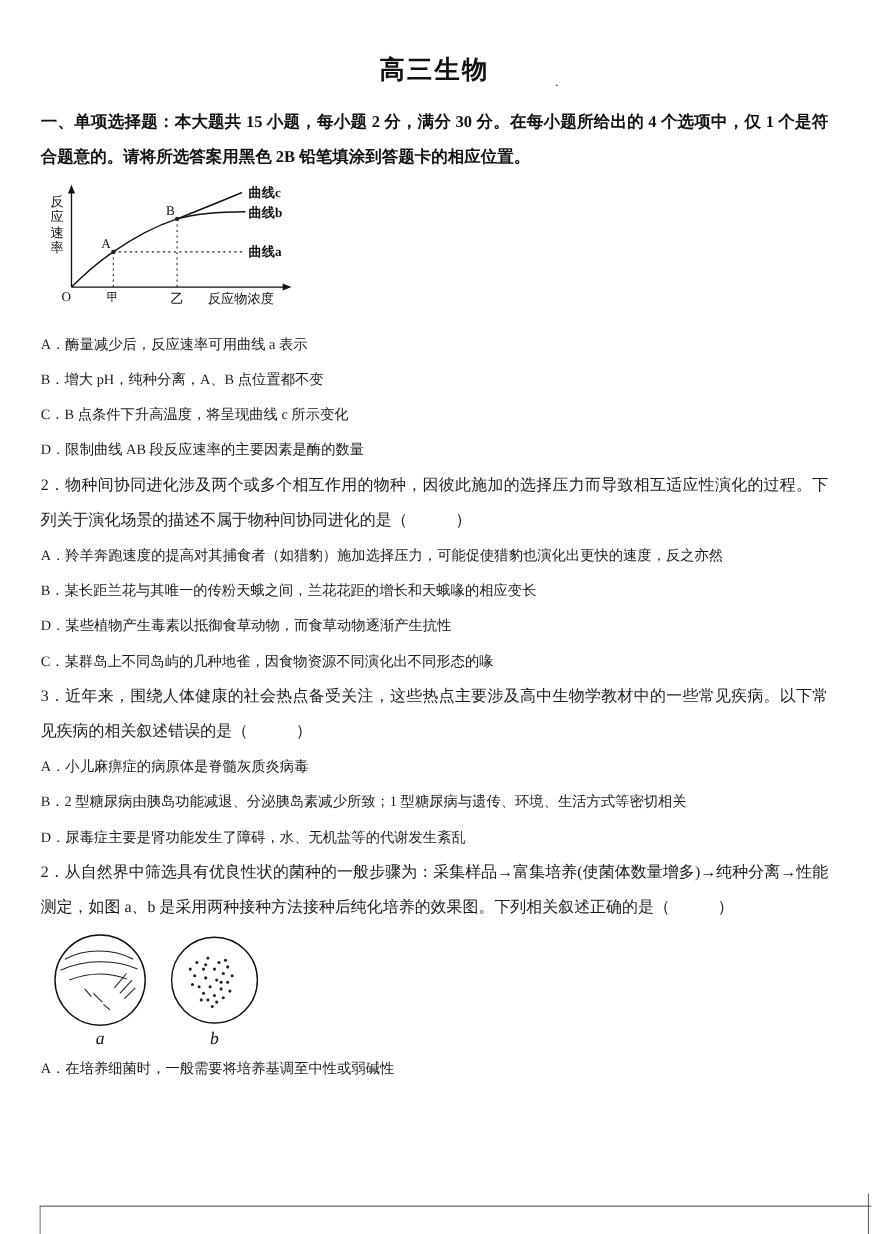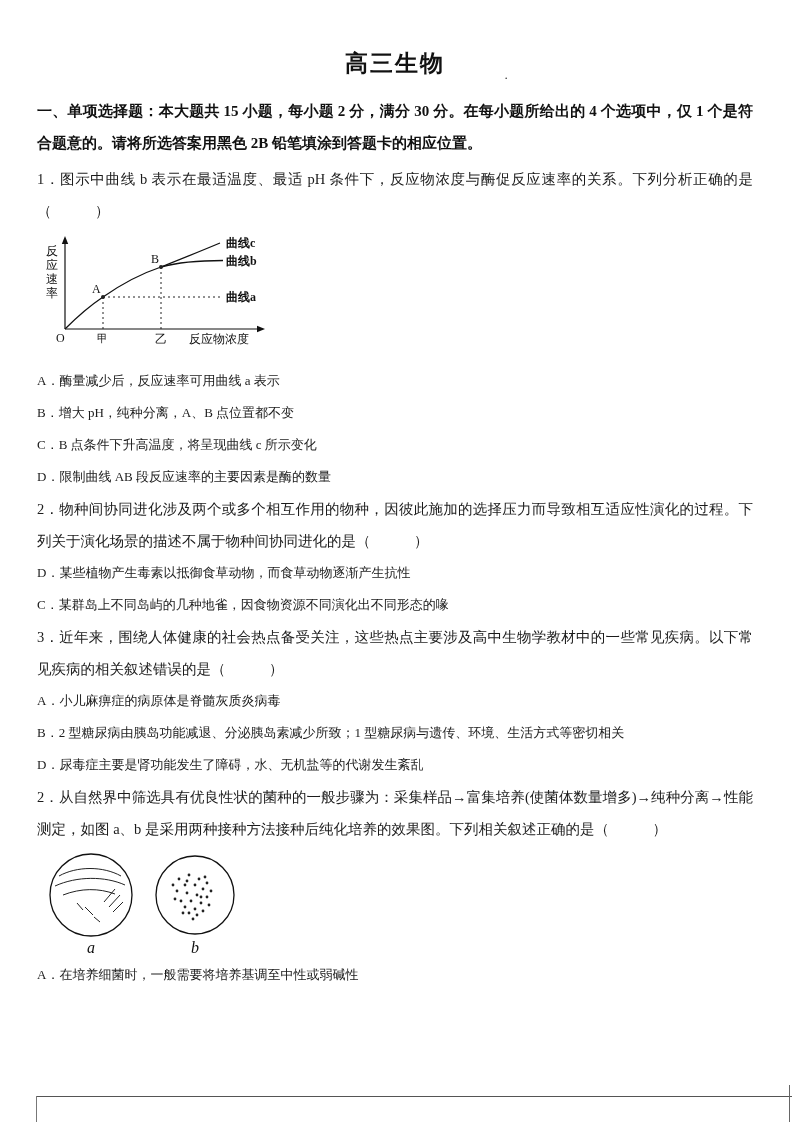--- a/index.html
+++ b/index.html
@@ -50,21 +50,20 @@
 <div class="page">
 
   <div class="title-row">
     <h1 class="title">高三生物</h1>
     <span class="stray">·</span>
   </div>
 
   <p class="intro">一、单项选择题：本大题共 15 小题，每小题 2 分，满分 30 分。在每小题所给出的 4 个选项中，仅 1 个是符合题意的。请将所选答案用黑色 2B 铅笔填涂到答题卡的相应位置。</p>
 
   <section>
-    <p class="stem">1．图示中曲线 b 表示在最适温度、最适 pH 条件下，反应物浓度与酶促反应速率的关系。下列分析正确的是（　　　）</p>
 
     <div class="fig1">
       <svg width="245" height="120" viewBox="0 0 245 120">
 
         <g>
           <line class="ax" x1="26" y1="96" x2="26" y2="8"></line>
           <polygon class="arrow" points="26,3 22.8,11 29.2,11"></polygon>
           <line class="ax" x1="26" y1="96" x2="220" y2="96"></line>
           <polygon class="arrow" points="226,96 218,92.8 218,99.2"></polygon>
         </g>
@@ -110,20 +109,22 @@
     </div>
 
     <p class="opt">A．酶量减少后，反应速率可用曲线 a 表示</p>
     <p class="opt">B．增大 pH，纯种分离，A、B 点位置都不变</p>
     <p class="opt">C．B 点条件下升高温度，将呈现曲线 c 所示变化</p>
     <p class="opt">D．限制曲线 AB 段反应速率的主要因素是酶的数量</p>
   </section>
 
   <section>
     <p class="stem">2．物种间协同进化涉及两个或多个相互作用的物种，因彼此施加的选择压力而导致相互适应性演化的过程。下列关于演化场景的描述不属于物种间协同进化的是（　　　）</p>
+    <p class="opt">A．羚羊奔跑速度的提高对其捕食者（如猎豹）施加选择压力，可能促使猎豹也演化出更快的速度，反之亦然</p>
+    <p class="opt">B．某长距兰花与其唯一的传粉天蛾之间，兰花花距的增长和天蛾喙的相应变长</p>
     <p class="opt">D．某些植物产生毒素以抵御食草动物，而食草动物逐渐产生抗性</p>
     <p class="opt">C．某群岛上不同岛屿的几种地雀，因食物资源不同演化出不同形态的喙</p>
   </section>
 
   <section>
     <p class="stem">3．近年来，围绕人体健康的社会热点备受关注，这些热点主要涉及高中生物学教材中的一些常见疾病。以下常见疾病的相关叙述错误的是（　　　）</p>
     <p class="opt">A．小儿麻痹症的病原体是脊髓灰质炎病毒</p>
     <p class="opt">B．2 型糖尿病由胰岛功能减退、分泌胰岛素减少所致；1 型糖尿病与遗传、环境、生活方式等密切相关</p>
     <p class="opt">D．尿毒症主要是肾功能发生了障碍，水、无机盐等的代谢发生紊乱</p>
   </section>

